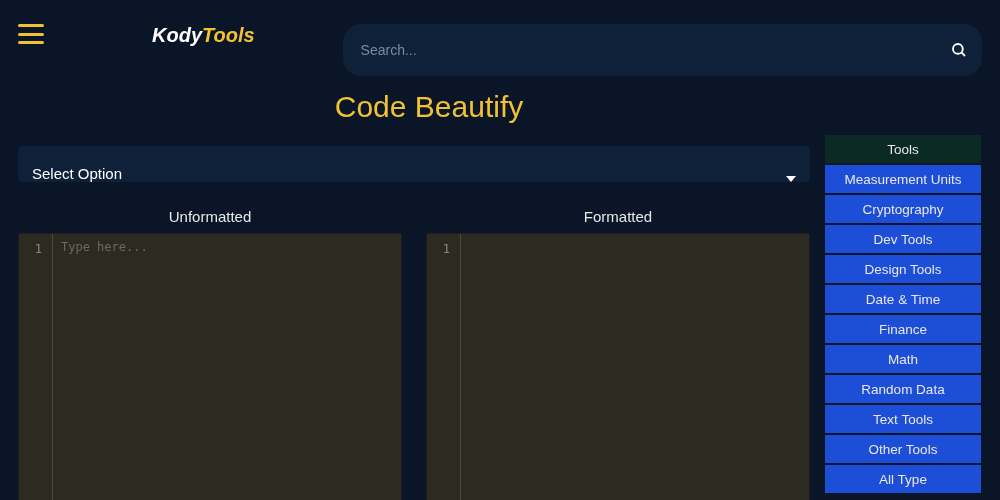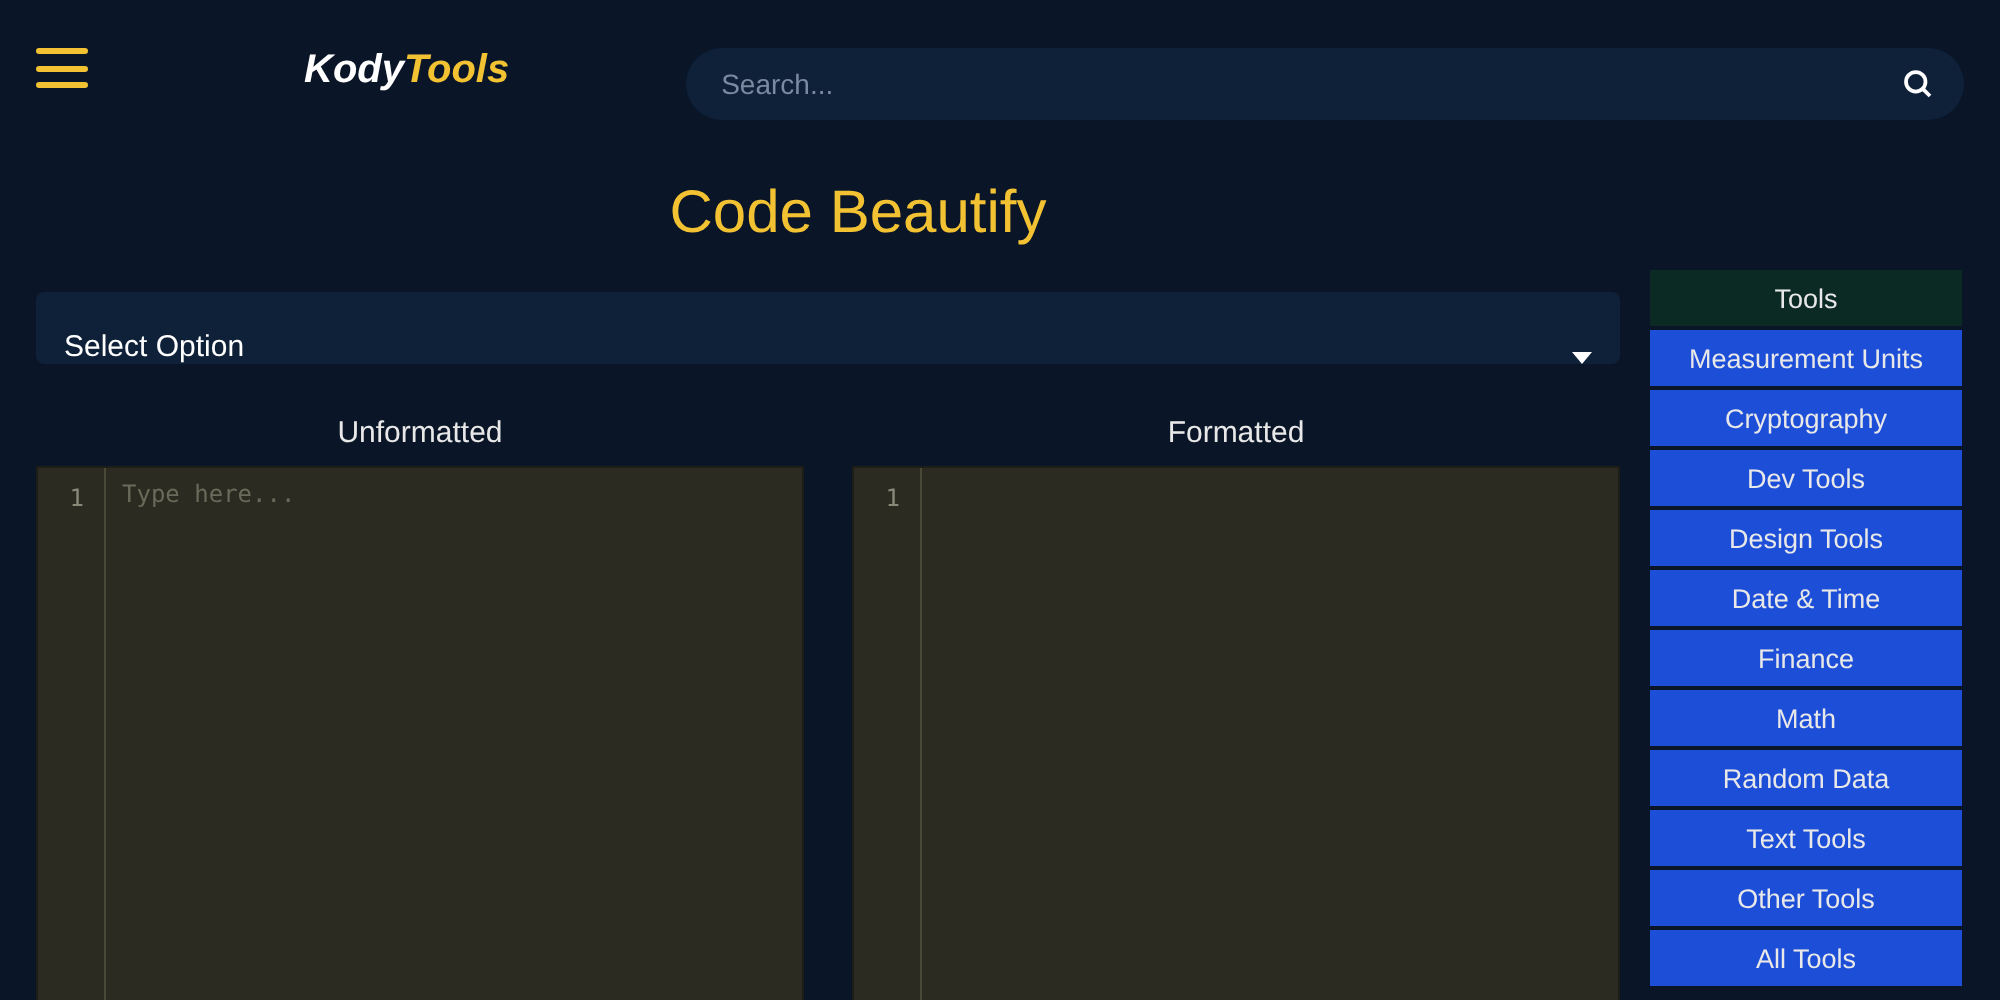--- a/index.html
+++ b/index.html
@@ -35,21 +35,21 @@
   }
   .brand .accent { color: #f2c233; font-style: italic; }
   .searchwrap {
     flex: 1;
     max-width: 660px;
     margin-left: 70px;
     position: relative;
   }
   .searchwrap input {
     width: 100%;
-    height: 36px;
+    height: 52px;
     border: none;
     border-radius: 18px;
     background: #0f2138;
     color: #ccc;
     padding: 0 44px 0 18px;
     font-size: 14px;
     outline: none;
   }
   .searchwrap input::placeholder { color: #7a8aa0; }
   .search-icon {
@@ -224,15 +224,15 @@
       <div class="item">Measurement Units</div>
       <div class="item">Cryptography</div>
       <div class="item">Dev Tools</div>
       <div class="item">Design Tools</div>
       <div class="item">Date &amp; Time</div>
       <div class="item">Finance</div>
       <div class="item">Math</div>
       <div class="item">Random Data</div>
       <div class="item">Text Tools</div>
       <div class="item">Other Tools</div>
-      <div class="item">All Tools</div>
+      <div class="item">All Type</div>
     </div>
 </div>
 
 </body></html>

